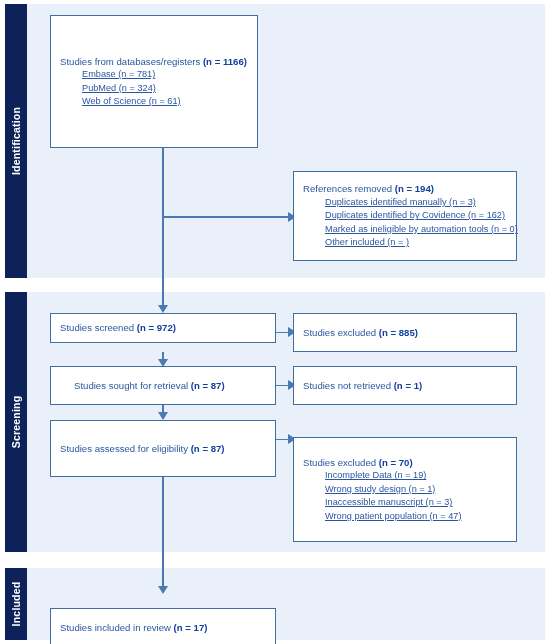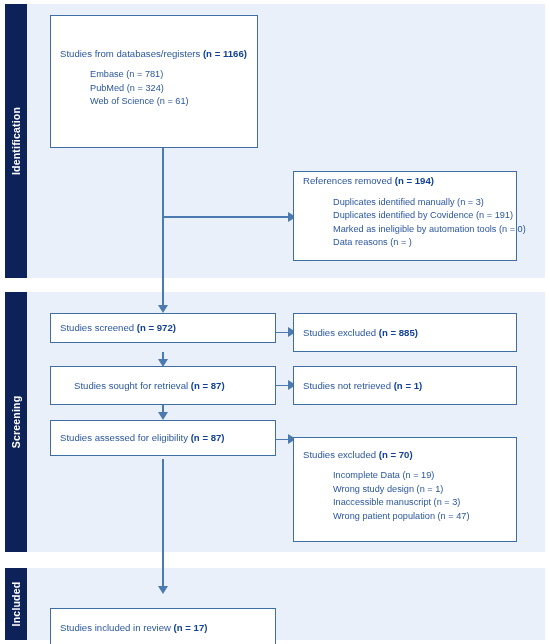--- a/index.html
+++ b/index.html
@@ -74,23 +74,24 @@
     line-height: 13.6px;
   }
   .flow-box .box-main {
     white-space: nowrap;
   }
   .flow-box .box-main .accent {
     color: #10409a;
     font-weight: bold;
   }
   .flow-box .sub-list {
-    margin: 8px;
+    margin: 0;
     padding: 0 0 0 22px;
     list-style: none;
+    text-decoration: underline;
   }
   .flow-box .sub-list li {
     color: #2a56a0;
     font-size: 9.2px;
     line-height: 13.4px;
     white-space: nowrap;
   }
 
   
   .line-v, .line-h {
@@ -167,23 +168,23 @@
         <li>Web of Science (n = 61)</li>
       </ul>
     </div>
   </div>
 
   <div class="flow-box" style="left:293px; top:171px; width:224px; height:90px;">
     <div class="box-text">
       <div class="box-main"><span>References removed </span><span class="accent">(n = 194)</span></div>
       <ul class="sub-list">
         <li>Duplicates identified manually (n = 3)</li>
-        <li>Duplicates identified by Covidence (n = 191)</li>
+        <li>Duplicates identified by Covidence (n = 162)</li>
         <li>Marked as ineligible by automation tools (n = 0)</li>
-        <li>Data reasons (n = )</li>
+        <li>Other included (n = )</li>
       </ul>
     </div>
   </div>
 
   <div class="flow-box" style="left:50px; top:313px; width:226px; height:30px;">
     <div class="box-text">
       <div class="box-main"><span>Studies screened </span><span class="accent">(n = 972)</span></div>
     </div>
   </div>
 
@@ -198,21 +199,21 @@
       <div class="box-main"><span>Studies sought for retrieval </span><span class="accent">(n = 87)</span></div>
     </div>
   </div>
 
   <div class="flow-box" style="left:293px; top:366px; width:224px; height:39px;">
     <div class="box-text">
       <div class="box-main"><span>Studies not retrieved </span><span class="accent">(n = 1)</span></div>
     </div>
   </div>
 
-  <div class="flow-box" style="left:50px; top:420px; width:226px; height:36px;">
+  <div class="flow-box" style="left:50px; top:420px; width:226px; height:57px;">
     <div class="box-text">
       <div class="box-main"><span>Studies assessed for eligibility </span><span class="accent">(n = 87)</span></div>
     </div>
   </div>
 
   <div class="flow-box" style="left:293px; top:437px; width:224px; height:105px;">
     <div class="box-text">
       <div class="box-main"><span>Studies excluded </span><span class="accent">(n = 70)</span></div>
       <ul class="sub-list">
         <li>Incomplete Data (n = 19)</li>

